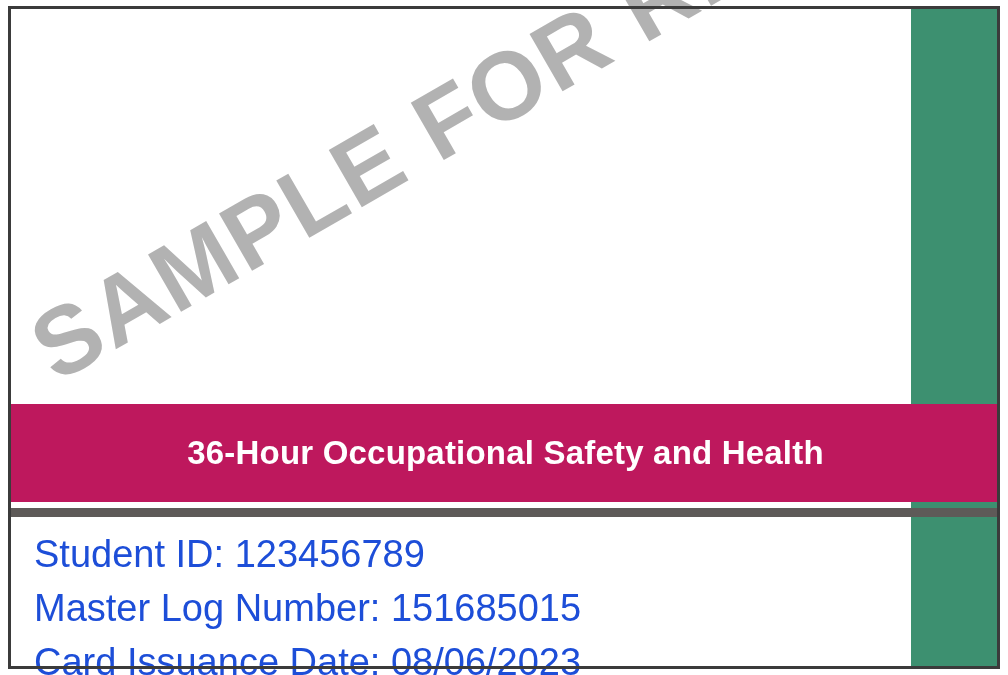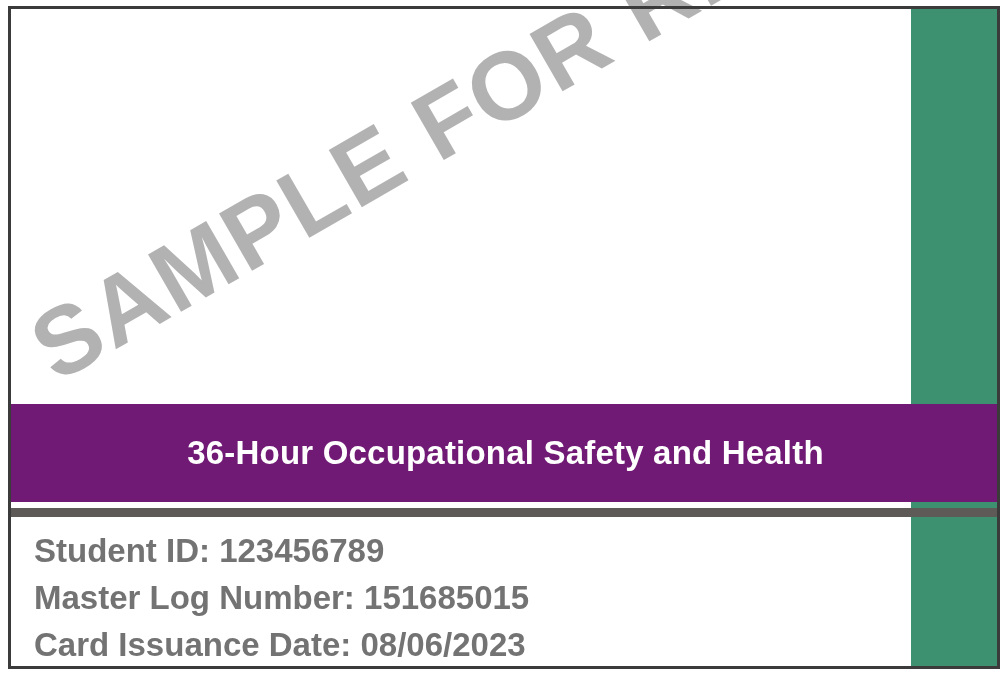--- a/index.html
+++ b/index.html
@@ -117,21 +117,21 @@
     font-family: "Liberation Sans", sans-serif;
   }
 
   
   .course-band {
     position: absolute;
     left: 11px;
     top: 404px;
     width: 989px;
     height: 98px;
-    background: #701a75;
+    background: #be185d;
     z-index: 3;
     display: flex;
     align-items: center;
     justify-content: center;
   }
   .course-title {
     width: 900px;
     text-align: center;
     color: #ffffff;
     font-size: 33px;
@@ -153,23 +153,23 @@
 
   
   .details {
     position: absolute;
     left: 34px;
     top: 528px;
     width: 700px;
     z-index: 3;
   }
   .detail-line {
-    font-size: 33px;
-    font-weight: bold;
-    color: #737373;
+    font-size: 38px;
+    font-weight: normal;
+    color: #1d4ed8;
     line-height: 1.42;
     font-family: "Liberation Sans", sans-serif;
     white-space: nowrap;
   }
 
   
   .watermark {
     position: absolute;
     left: 0;
     top: 0;

